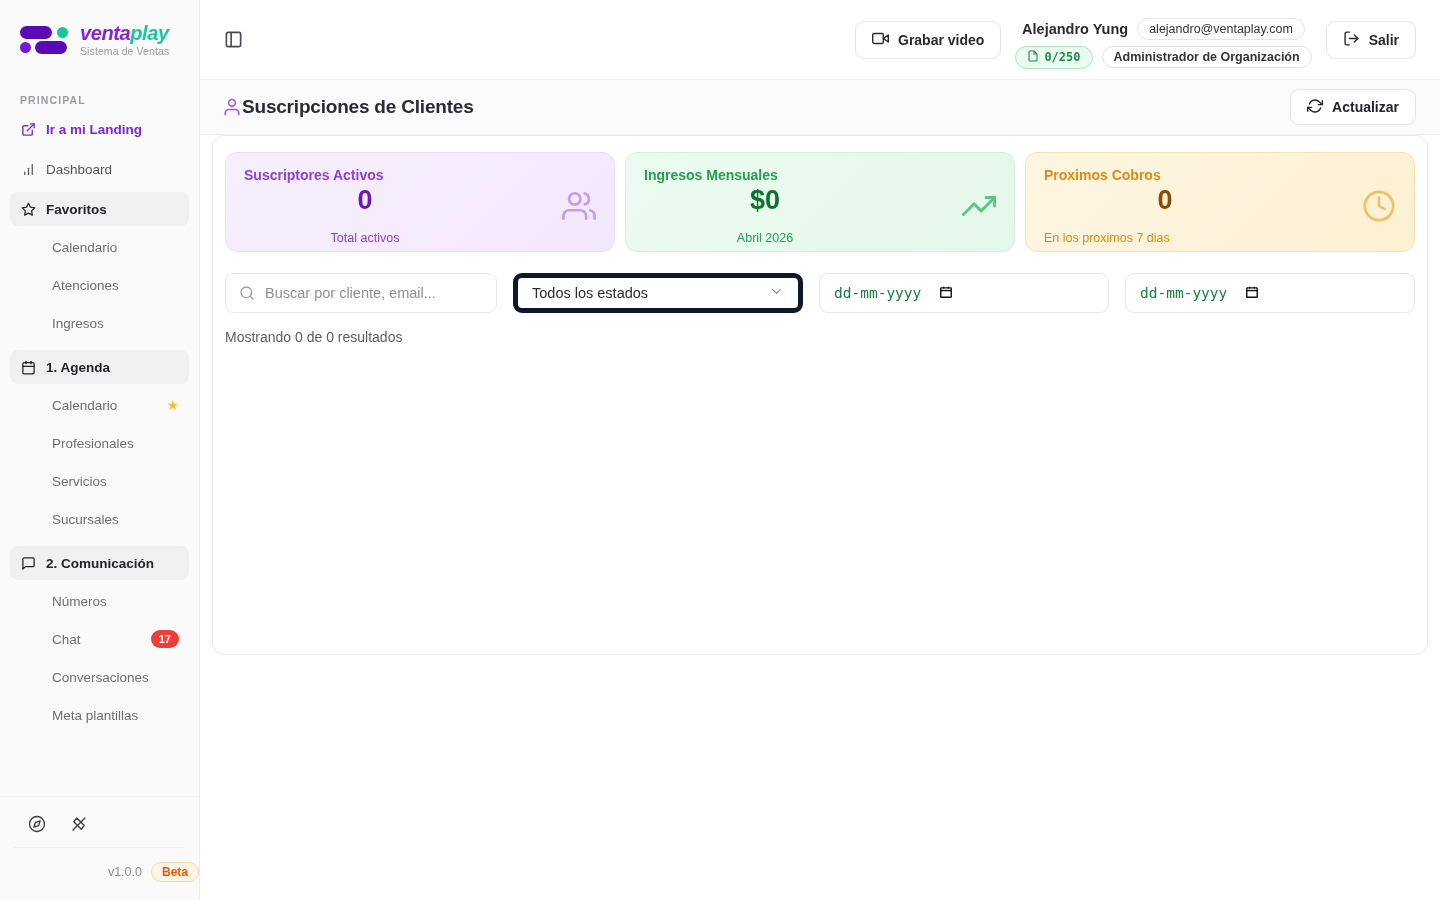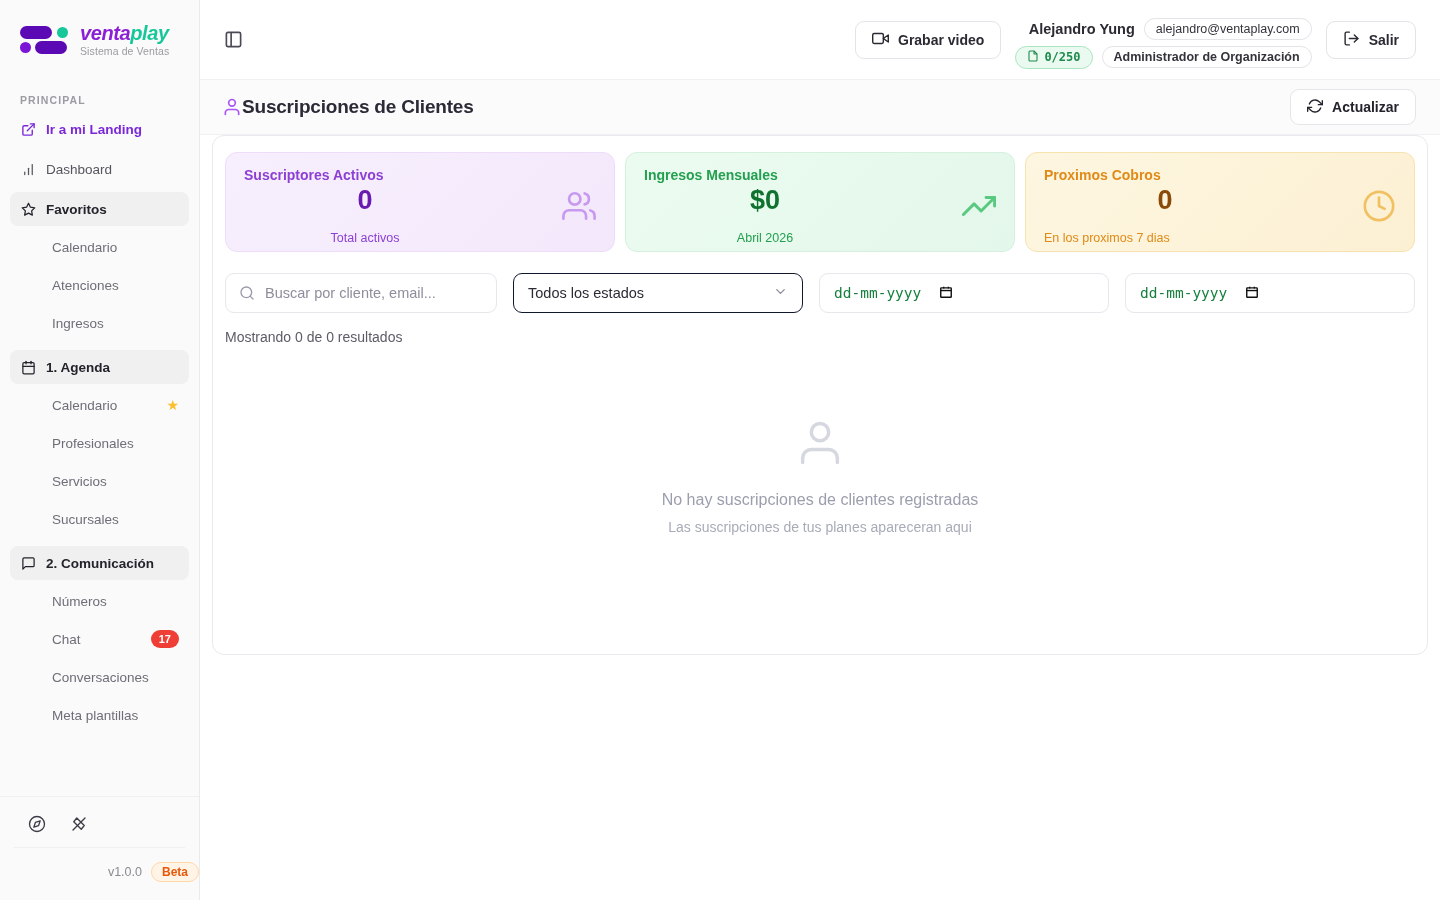--- a/index.html
+++ b/index.html
@@ -77,21 +77,21 @@
   .panel-toggle {
     width: 34px; height: 34px; display: flex; align-items: center; justify-content: center;
     border-radius: 7px; cursor: pointer; color: #4a4a57;
   }
   .top-right { margin-left: auto; display: flex; align-items: center; gap: 14px; }
   .btn-outline {
     display: flex; align-items: center; gap: 9px; height: 38px; padding: 0 16px;
     border: 1px solid #e4e4e8; border-radius: 9px; background: #fff;
     font-size: 14px; font-weight: 600; color: #2a2a33; cursor: pointer;
   }
-  .user-block { display: flex; flex-direction: column; align-items: flex-end; gap: 6px; margin-top: 7px; }
+  .user-block { display: flex; flex-direction: column; align-items: center; gap: 6px; margin-top: 7px; }
   .user-row { display: flex; align-items: center; gap: 9px; }
   .user-name { font-size: 14.5px; font-weight: 600; color: #2b2b34; }
   .pill {
     border: 1px solid #e4e4e8; border-radius: 999px; padding: 3px 11px;
     font-size: 12.5px; color: #33333c; background: #fff; white-space: nowrap;
   }
   .pill.green {
     border-color: #a9e6bf; background: #eafaf0; color: #1f8a4c;
     font-weight: 700; display: flex; align-items: center; gap: 5px;
     font-family: "DejaVu Sans Mono", monospace; font-size: 12px;
@@ -153,21 +153,21 @@
   .search-box {
     flex: 1; height: 40px; border: 1px solid #e7e7ec; border-radius: 9px;
     display: flex; align-items: center; gap: 10px; padding: 0 13px; background: #fff;
   }
   .search-box input {
     border: none; outline: none; font-size: 14.5px; color: #2b2b35;
     font-family: "Liberation Sans", sans-serif; width: 100%; background: transparent;
   }
   .search-box input::placeholder { color: #8e8e9c; }
   .select-box {
-    width: 290px; height: 40px; border: 1px solid #0f172a; border-radius: 9px;
+    width: 290px; height: 40px; border: 5px solid #0f172a; border-radius: 9px;
     display: flex; align-items: center; padding: 0 14px; background: #fff;
     font-size: 14.5px; color: #2b2b35; cursor: pointer;
   }
   .select-box .chev { margin-left: auto; color: #8a8a97; }
   .date-box {
     width: 290px; height: 40px; border: 1px solid #e7e7ec; border-radius: 9px;
     display: flex; align-items: center; padding: 0 14px; background: #fff;
     font-size: 14.5px; color: #15803d; cursor: pointer;
     font-family: "DejaVu Sans Mono", monospace;
   }
@@ -493,29 +493,19 @@
                       <line x1="3" y1="9.5" x2="21" y2="9.5"></line>
                       <line x1="8" y1="3" x2="8" y2="6"></line>
                       <line x1="16" y1="3" x2="16" y2="6"></line>
                     </svg>
                 </span>
               </div>
             </div>
 
             <div class="result-count">Mostrando 0 de 0 resultados</div>
 
-            <div class="empty">
-              <span class="empty-icon">
-                <svg width="52" height="52" viewBox="0 0 24 24" fill="none" stroke="currentColor" stroke-width="1.6" stroke-linecap="round" stroke-linejoin="round">
-                    <path d="M20 21v-2a4 4 0 0 0-4-4H8a4 4 0 0 0-4 4v2"></path>
-                    <circle cx="12" cy="7" r="4"></circle>
-                  </svg>
-              </span>
-              <div class="empty-title">No hay suscripciones de clientes registradas</div>
-              <div class="empty-sub">Las suscripciones de tus planes apareceran aqui</div>
-            </div>
 
           </div>
         </div>
       </div>
     </div>
   </div>
 </div>
 
 </body></html>

